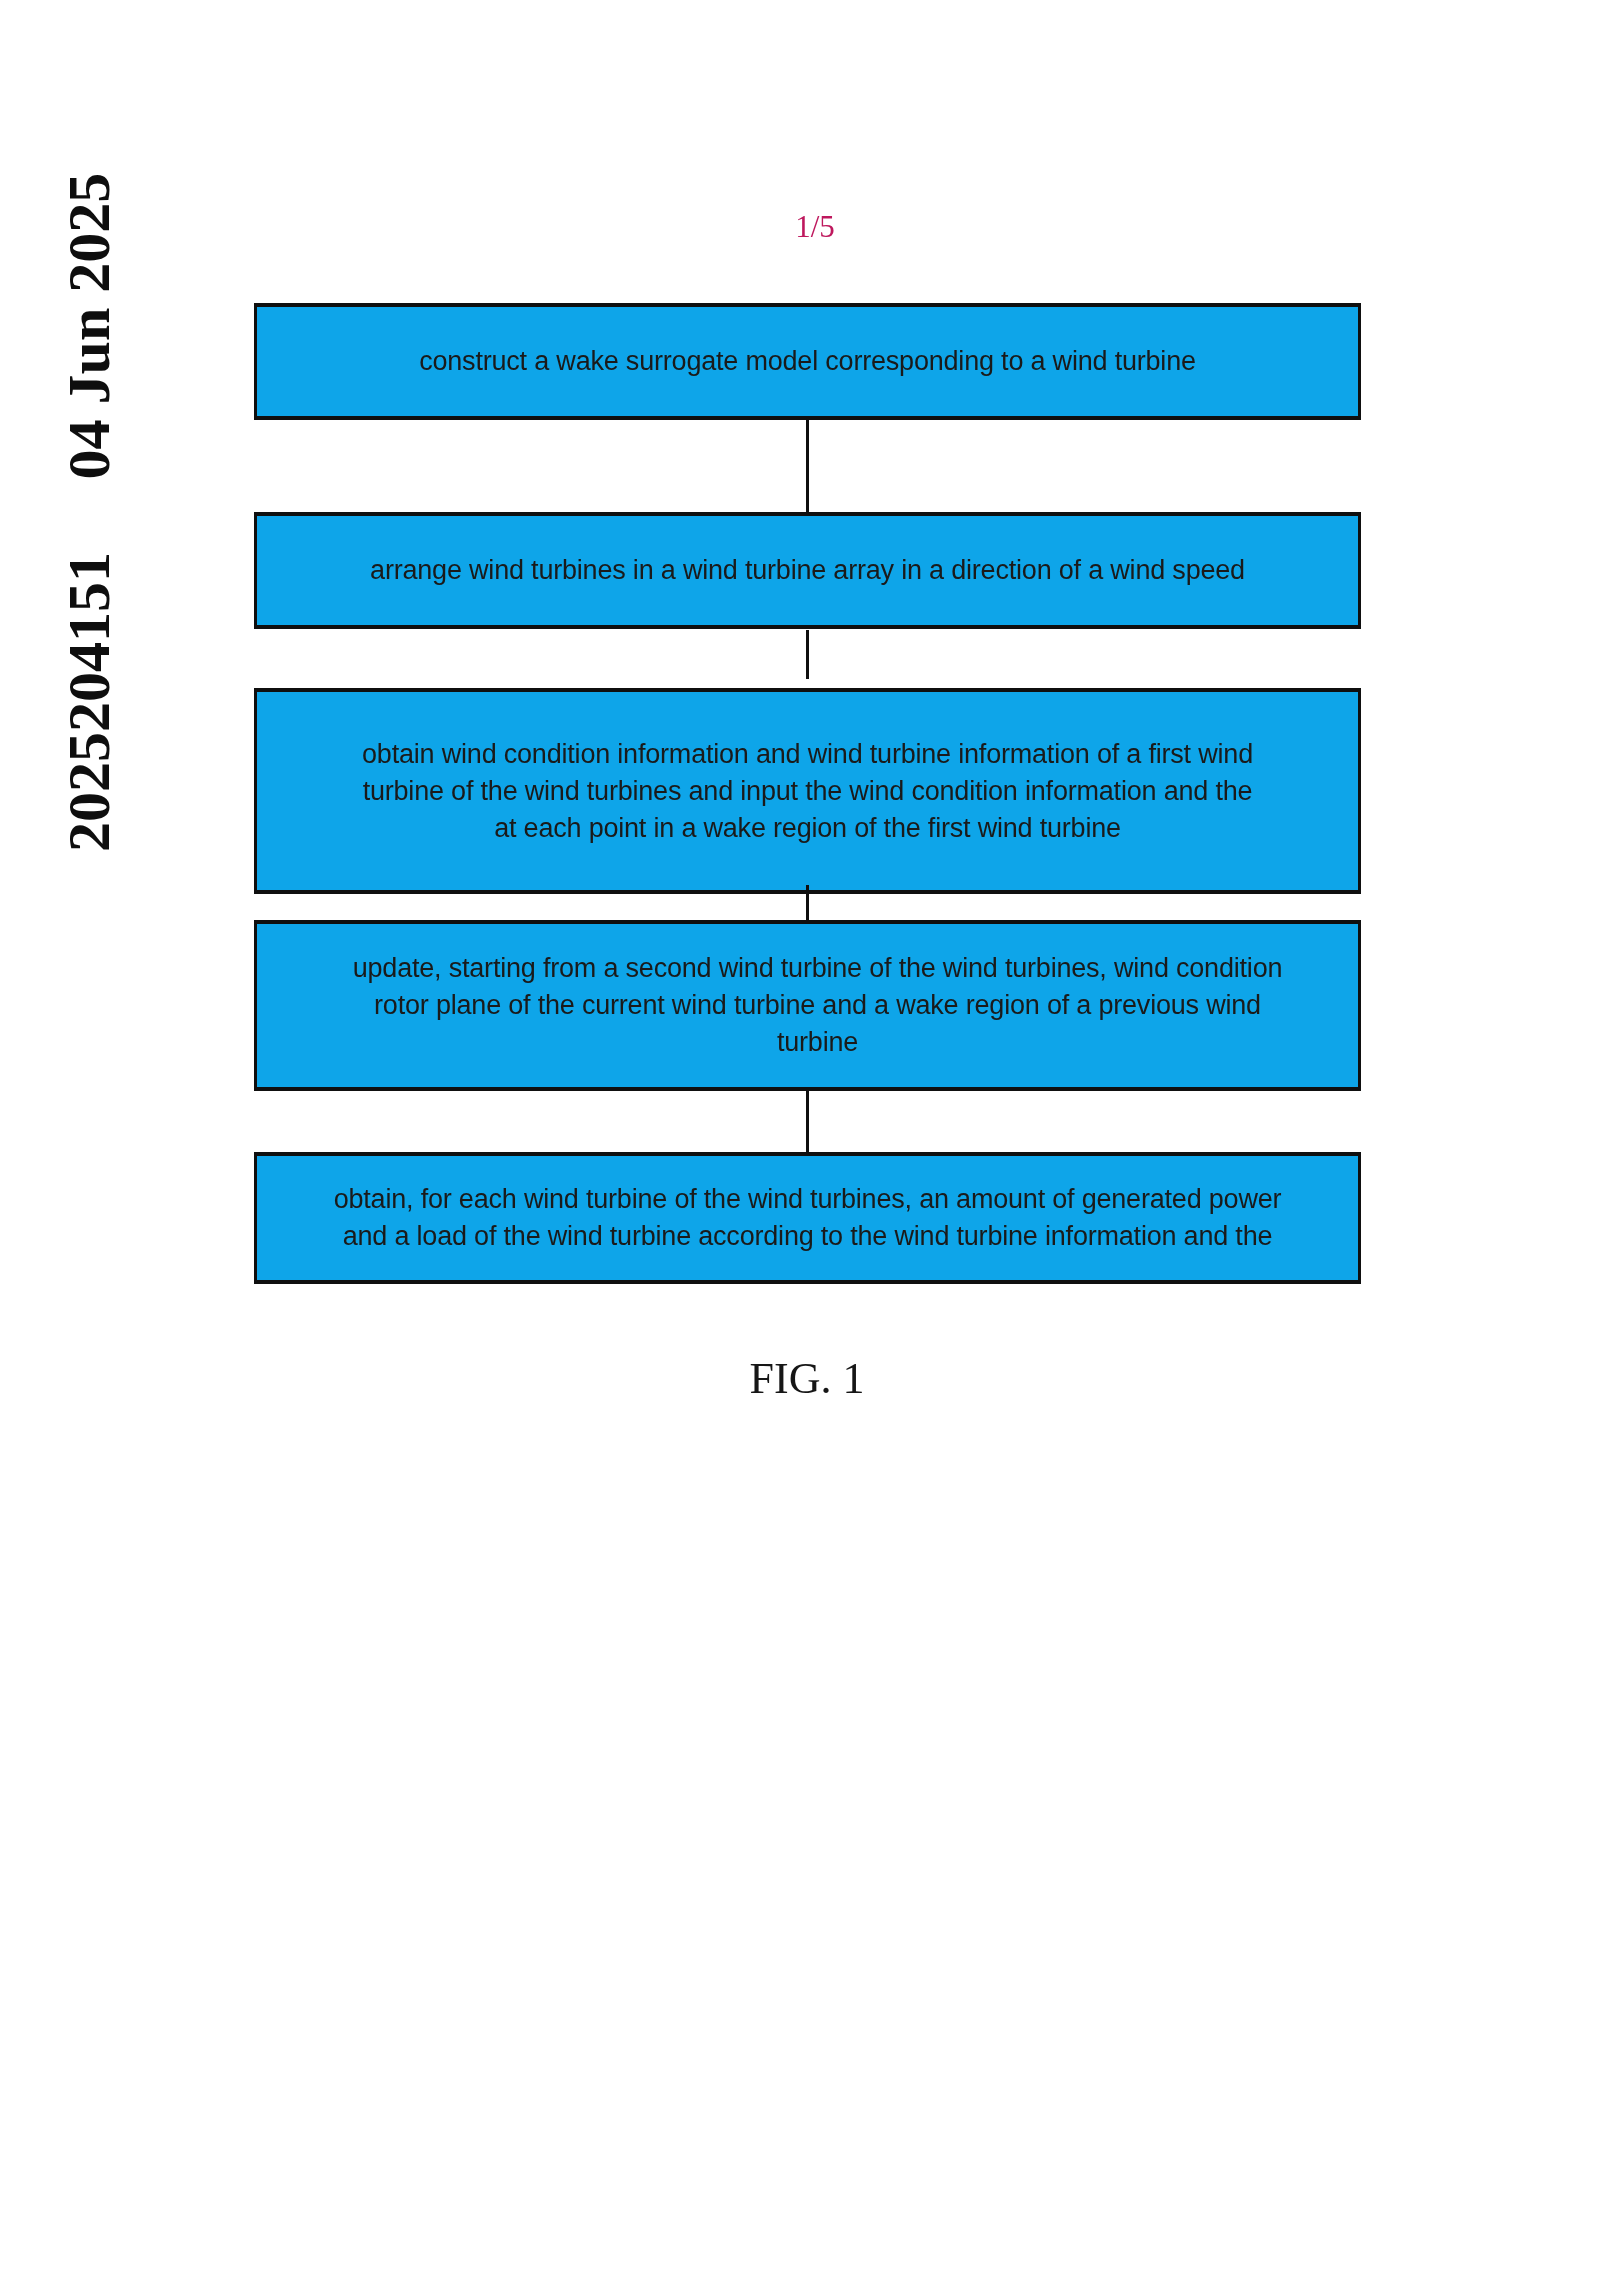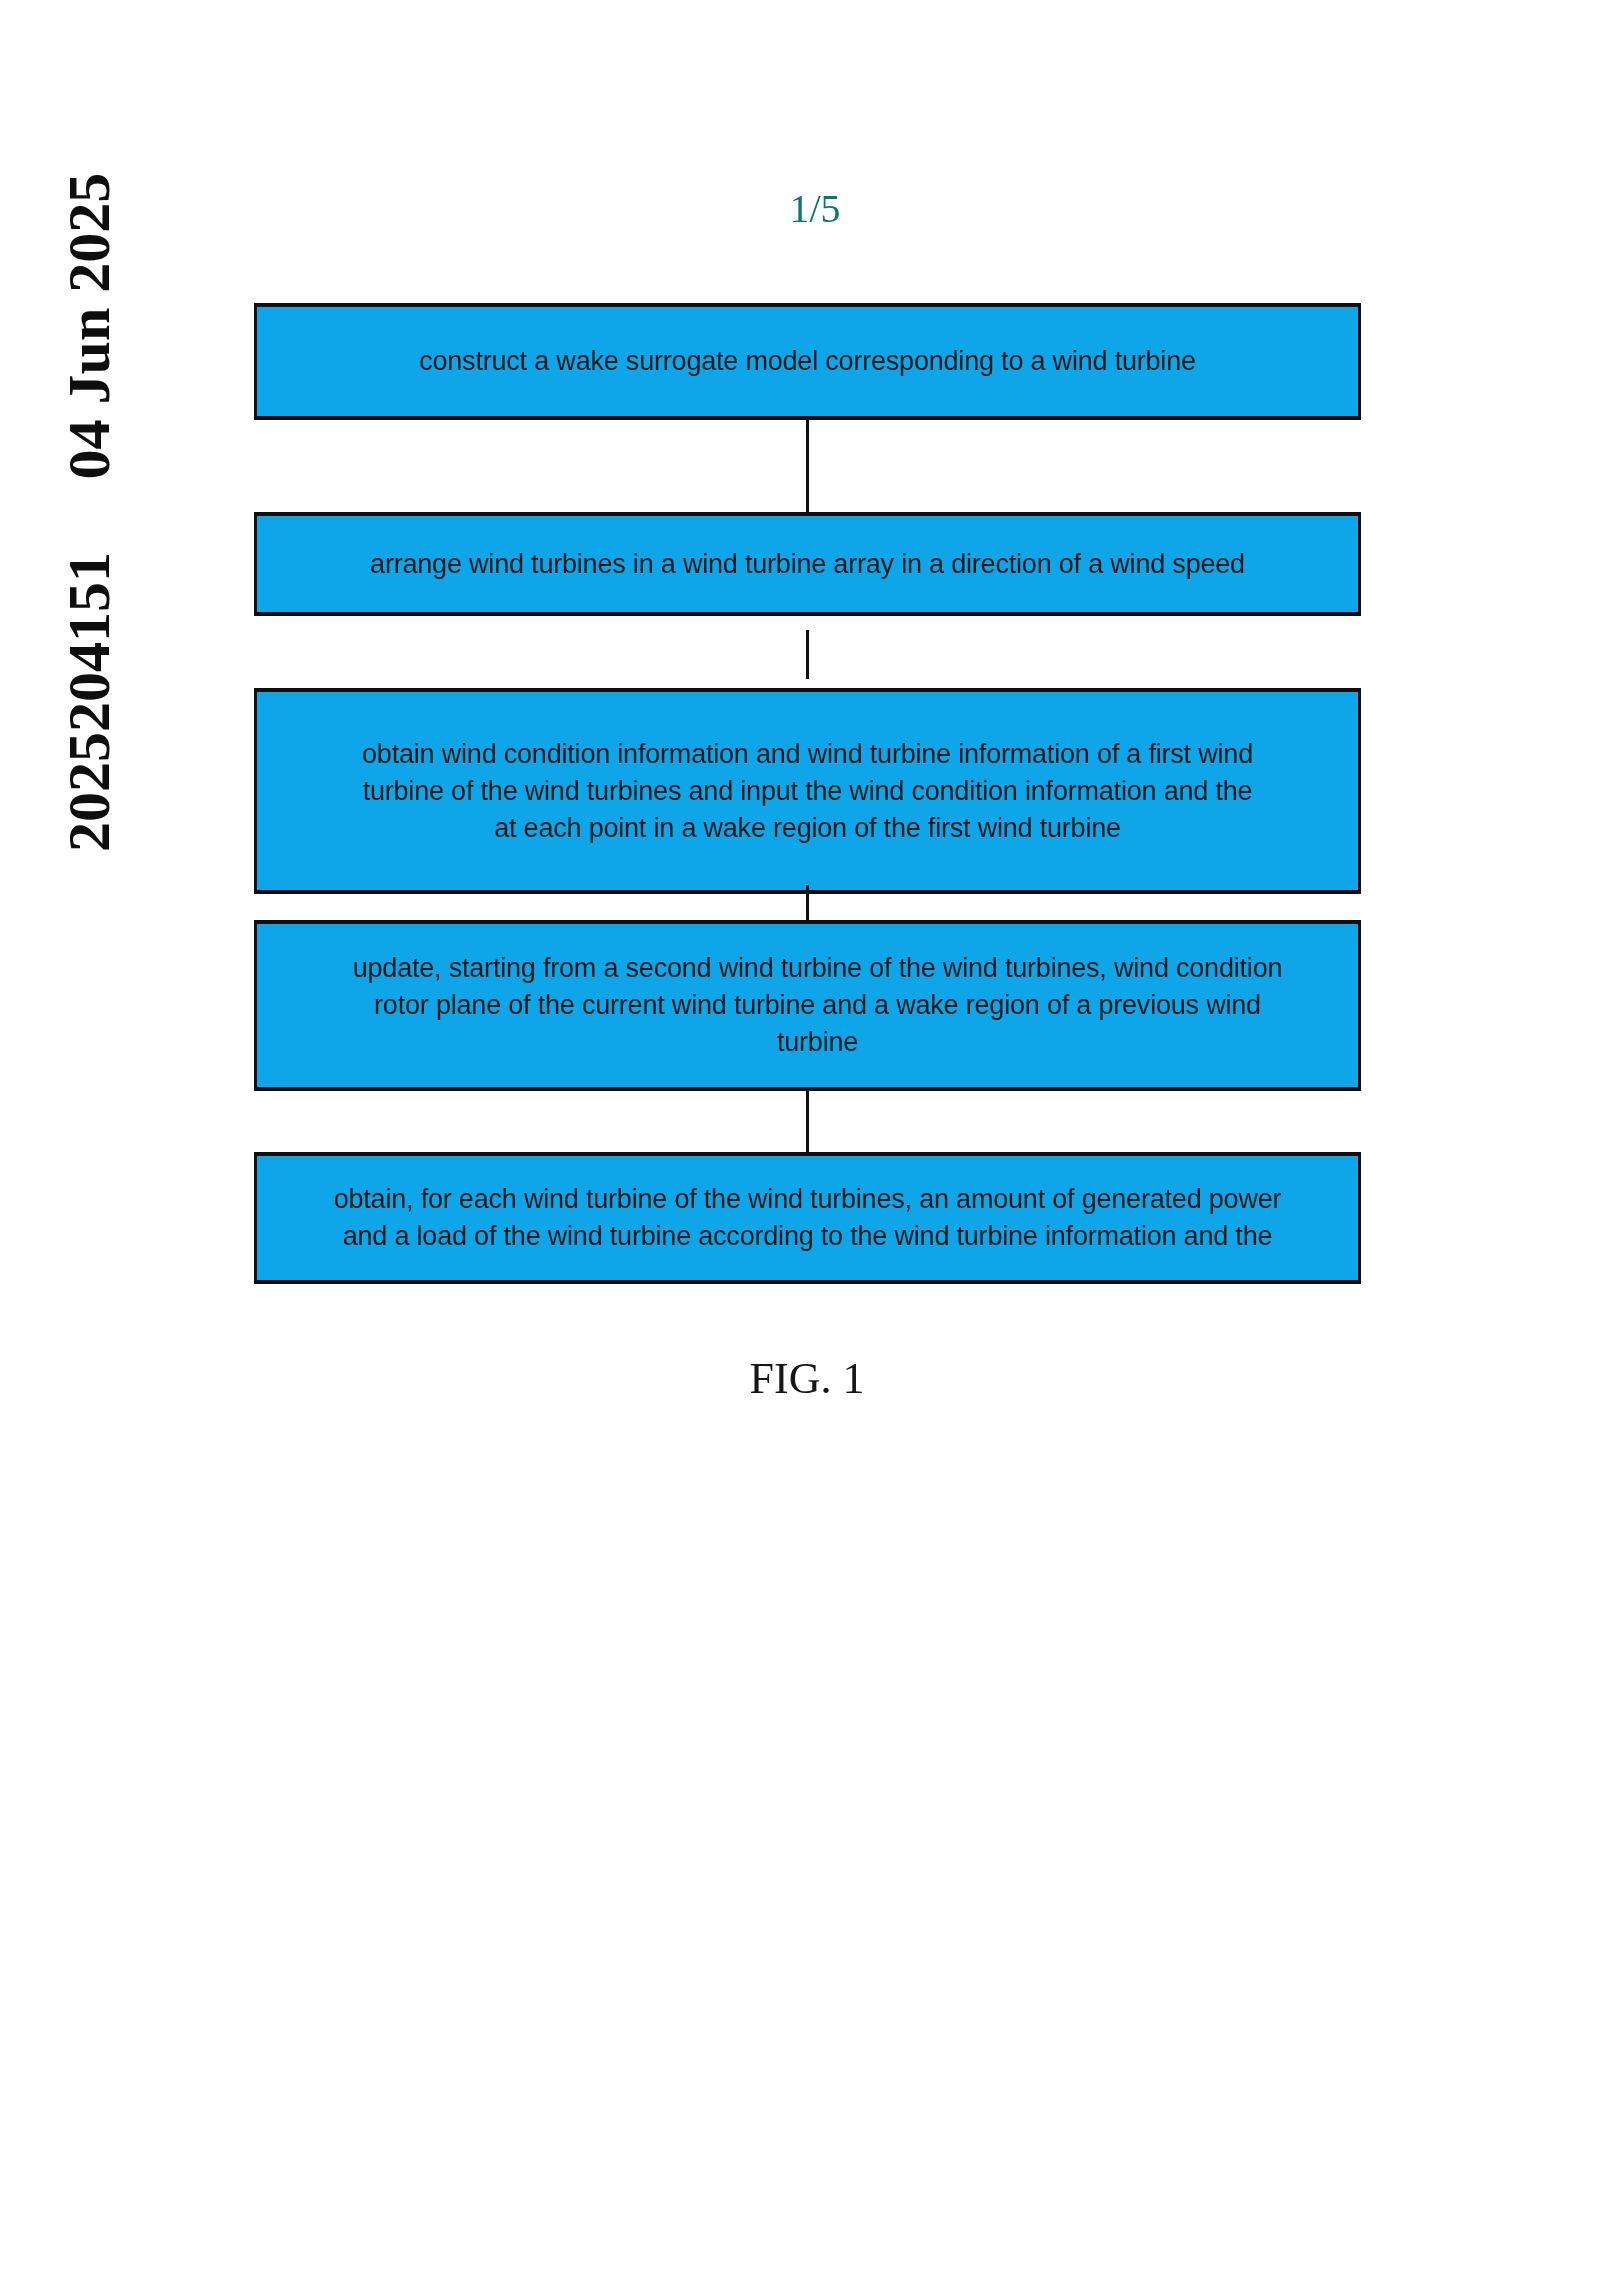--- a/index.html
+++ b/index.html
@@ -27,25 +27,25 @@
     color: #0e0e0e;
     transform: translate(-50%, -50%) rotate(-90deg);
   }
   .sidebar-date   { left: 89px; top: 326px; }
   .sidebar-number { left: 89px; top: 702px; }
 
   
   .page-number {
     position: absolute;
     left: 815px;
-    top: 185px;
+    top: 209px;
     transform: translateX(-50%);
     font-family: "Liberation Serif", serif;
-    font-size: 40px;
-    color: #0f766e;
+    font-size: 31px;
+    color: #be185d;
   }
 
   
   .flow-box {
     position: absolute;
     left: 254px;
     width: 1107px;
     box-sizing: border-box;
     border: 3.3px solid #0f0f0f;
     border-top-width: 4.6px;
@@ -58,21 +58,21 @@
   }
   .box-line {
     font-size: 27px;
     line-height: 37px;
     letter-spacing: -0.2px;
     white-space: nowrap;
     text-align: center;
     color: #1a1a1a;
   }
   .box-1 { top: 303px;  height: 117px; }
-  .box-2 { top: 512px;  height: 104px; }
+  .box-2 { top: 512px;  height: 117px; }
   .box-3 { top: 688px; height: 206px; }
   .box-4 { top: 920px; height: 171px; padding-left: 20px; }
   .box-5 { top: 1152px; height: 132px; }
 
   
   .connector {
     position: absolute;
     left: 806px;
     width: 2.6px;
     background: #0f0f0f;

